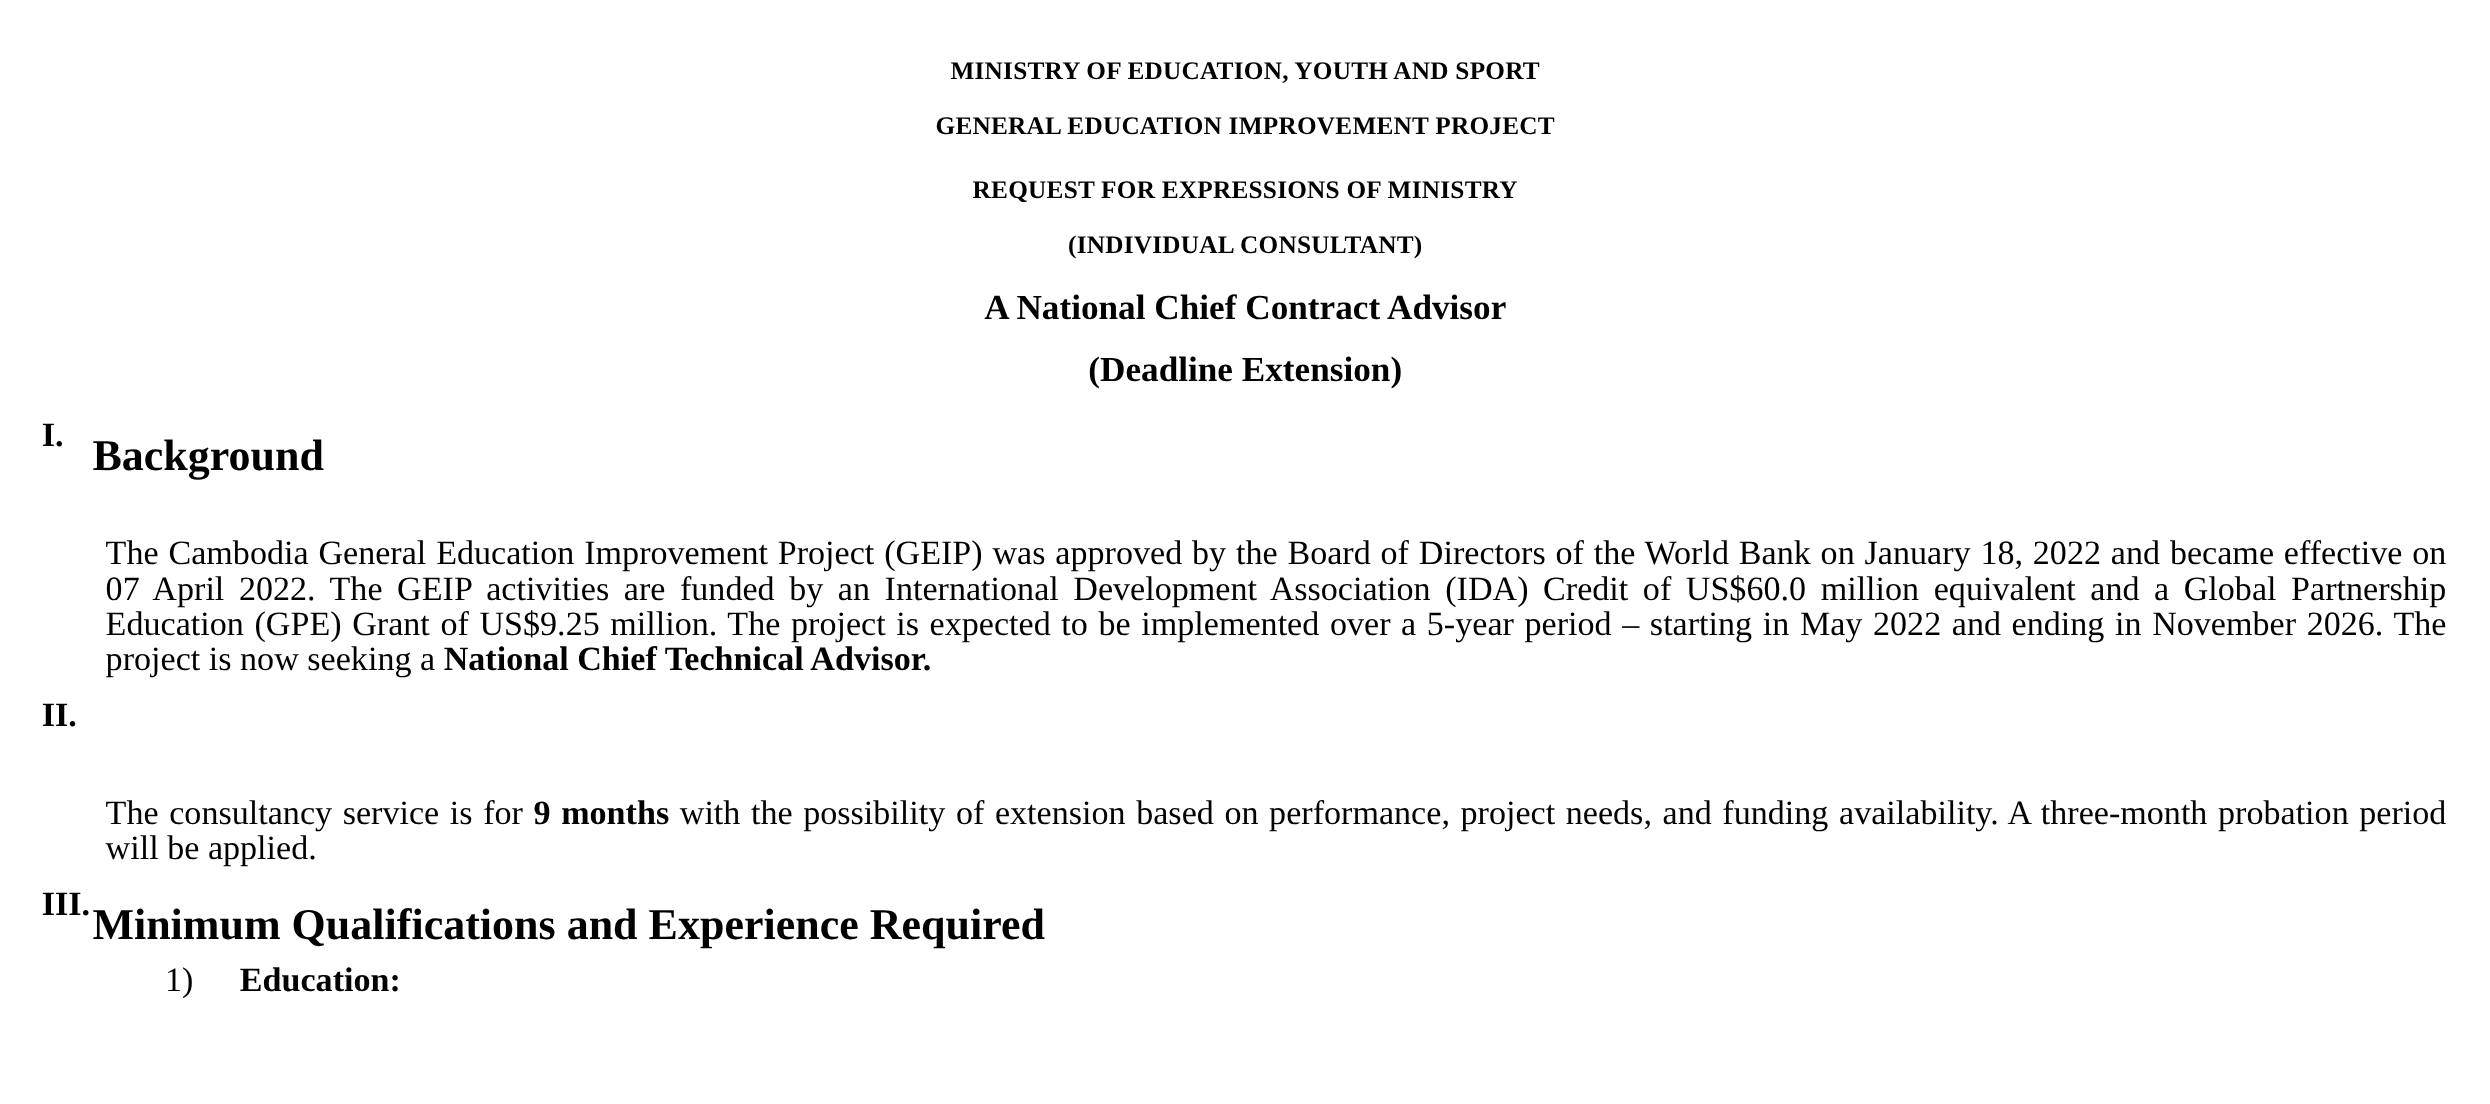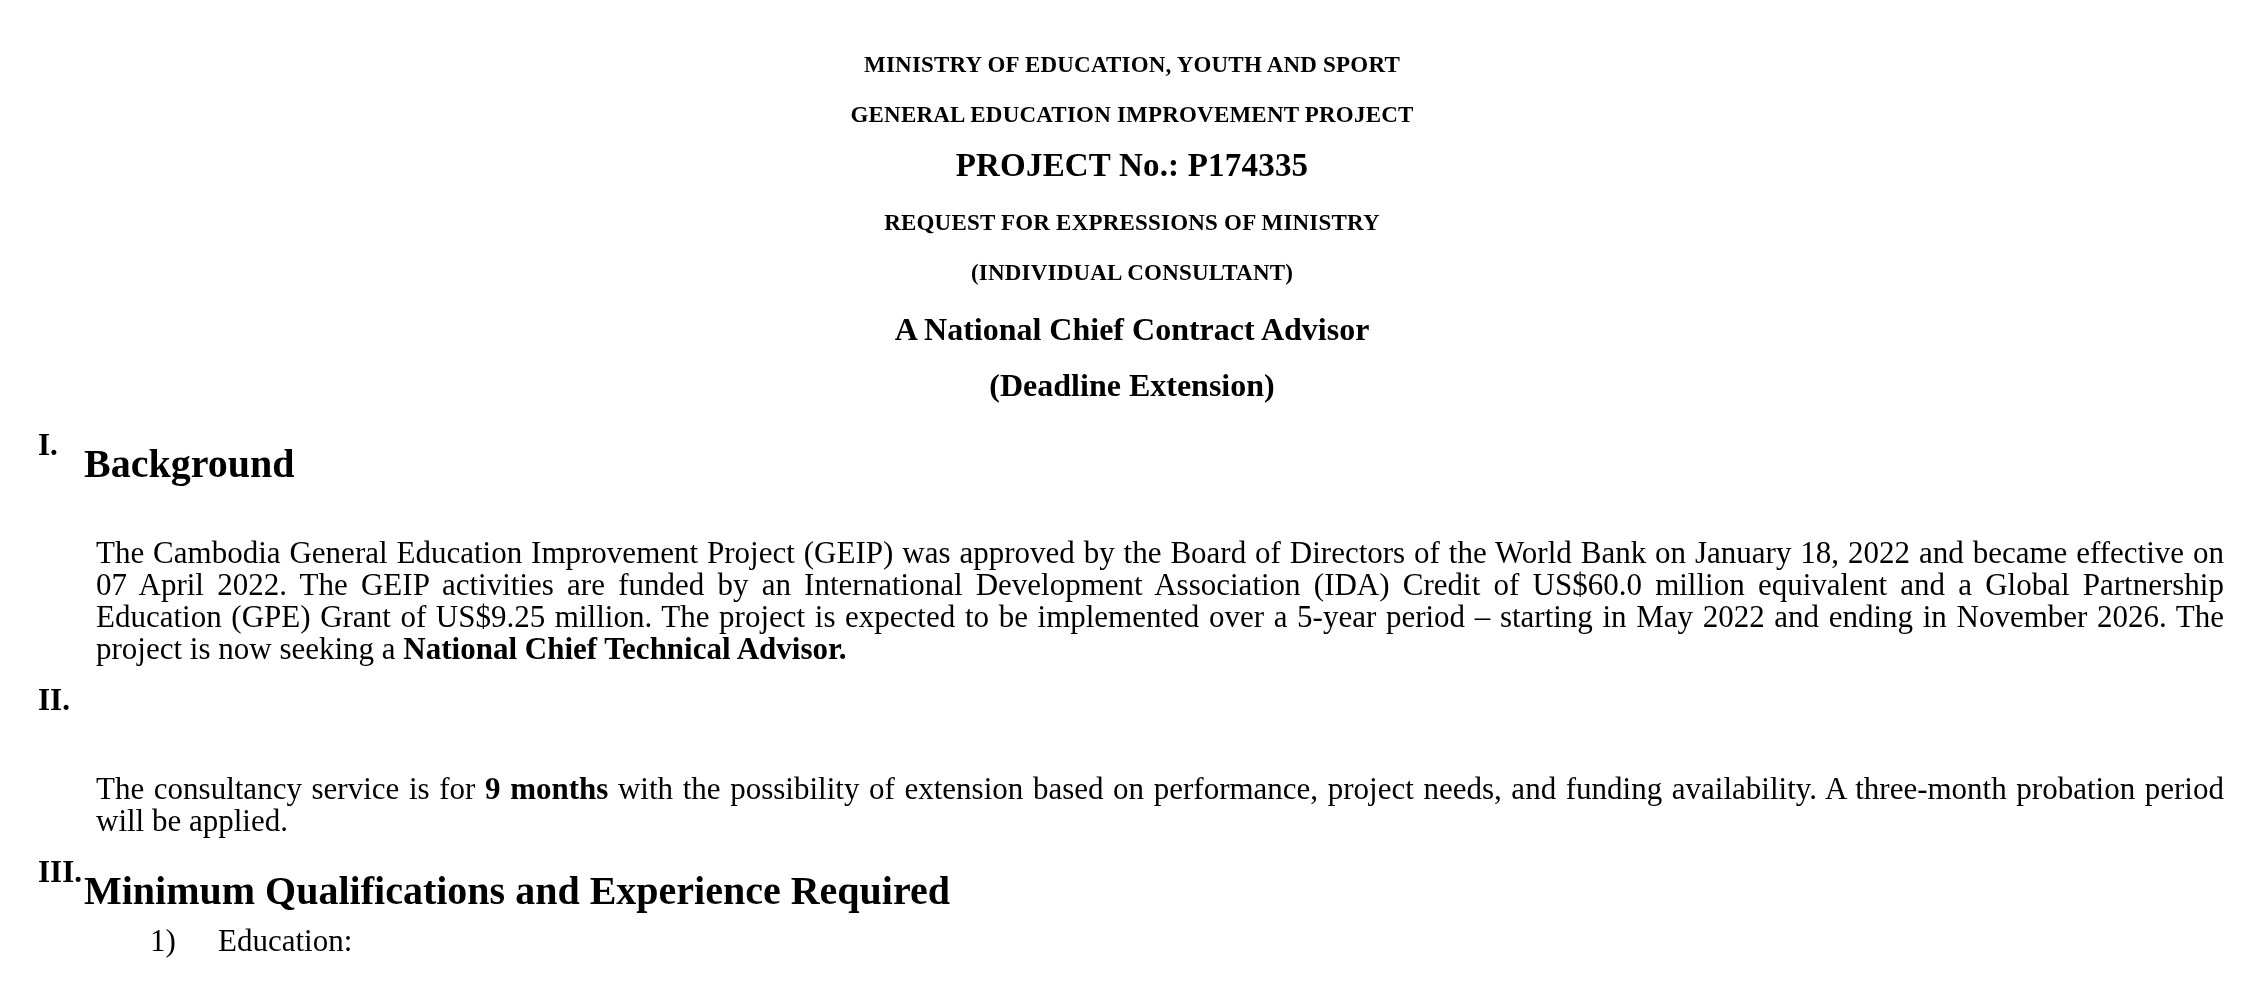--- a/index.html
+++ b/index.html
@@ -87,32 +87,31 @@
     font-size: 31px;
     line-height: 50px;
     padding-left: 112px;
     display: flex;
   }
   .numbered .num {
     width: 68px;
     flex: 0 0 68px;
   }
   .numbered .num-label {
-    font-weight: normal;
+    font-weight: bold;
   }
 </style>
 </head>
 <body>
 
 <div class="page">
 
   <div class="heading-block">
     <div class="head-line">MINISTRY OF EDUCATION, YOUTH AND SPORT</div>
     <div class="head-line">GENERAL EDUCATION IMPROVEMENT PROJECT</div>
-    <div class="head-line smaller">PROJECT No.: P174335</div>
     <div class="head-line head-gap-top">REQUEST FOR EXPRESSIONS OF MINISTRY</div>
     <div class="head-line">(INDIVIDUAL CONSULTANT)</div>
     <div class="head-sub">A National Chief Contract Advisor</div>
     <div class="head-sub">(Deadline Extension)</div>
   </div>
 
   <div class="section">
     <div class="section-row">
       <div class="roman">I.</div>
       <div class="section-title">Background</div>

